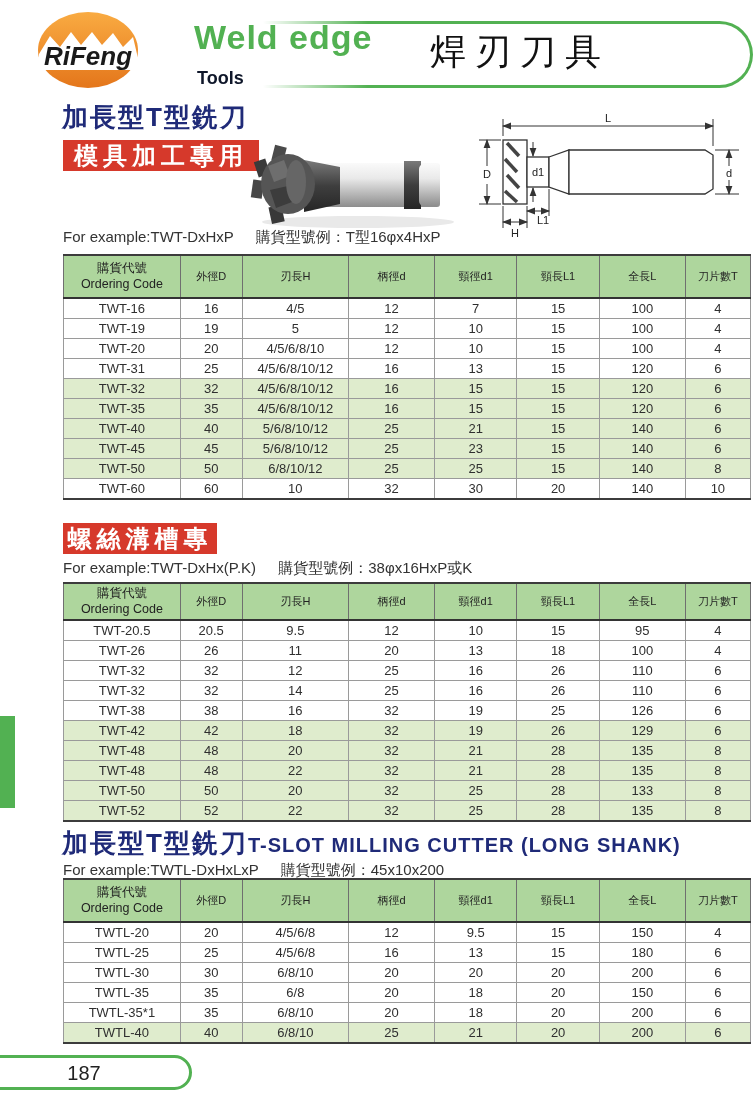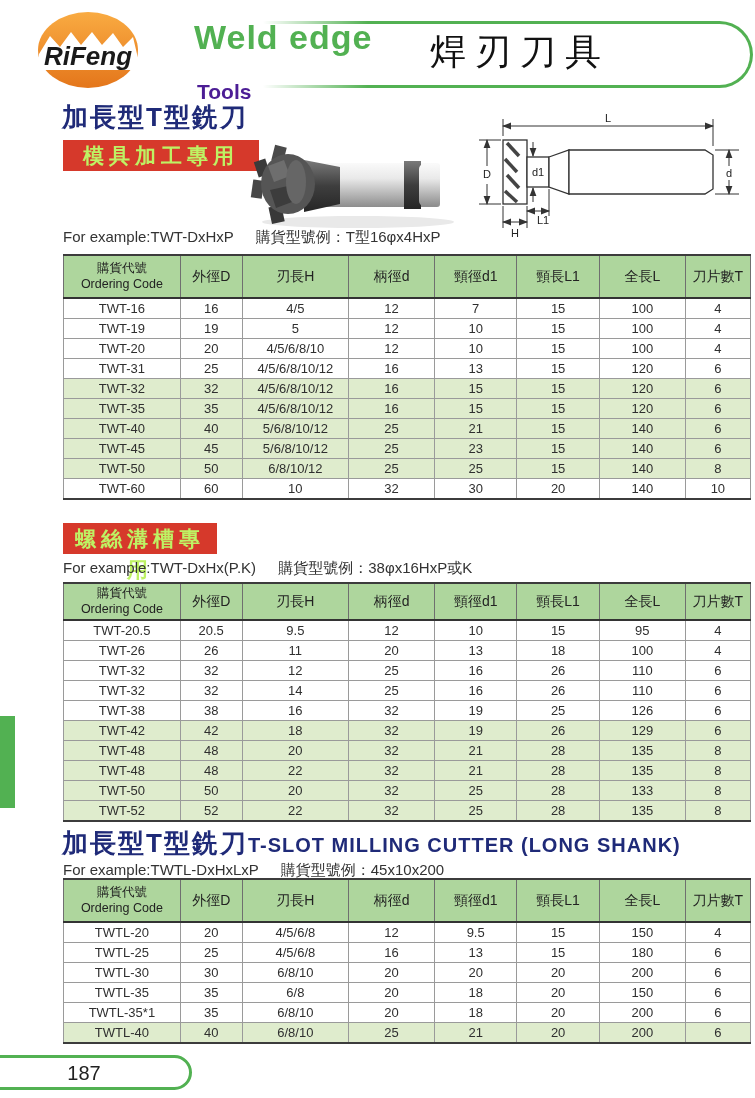--- a/index.html
+++ b/index.html
@@ -9,40 +9,40 @@
 
   
   .header-pill { position:absolute; left:230px; top:21px; width:523px; height:67px;
     border:3px solid var(--brand-green,#52b152); border-left:0;
     border-radius:0 34px 34px 0; }
   .header-fade { position:absolute; left:228px; top:16px; width:140px; height:77px;
     background:linear-gradient(to right,#fff 0%,#fff 25%,rgba(255,255,255,0) 100%); }
   .logo { position:absolute; left:34px; top:10px; width:108px; height:80px; }
   .brand-en { position:absolute; left:194px; top:18px; font-size:34px; font-weight:bold;
     color:var(--brand-green,#52b152); letter-spacing:1px; }
-  .brand-sub { position:absolute; left:197px; top:80px; font-size:21px; font-weight:bold; color:#4c1d95; }
+  .brand-sub { position:absolute; left:197px; top:68px; font-size:18px; font-weight:bold; color:#0f172a; }
   .brand-cn { position:absolute; left:430px; top:28px; font-size:36px; font-weight:normal;
     color:#111; letter-spacing:9px; white-space:nowrap; }
 
   
   .sec-title { position:absolute; left:62px; color:var(--navy,#1f2a78); font-weight:bold;
     font-size:26px; letter-spacing:2px; white-space:nowrap; }
   .sec-title .en { font-size:20px; letter-spacing:1px; margin-left:0; font-weight:bold; }
   .badge { position:absolute; left:63px; height:31px; background:var(--badge-red,#d6392b);
-    color:#bef264; font-weight:bold; font-size:21px; letter-spacing:5px; text-align:center;
+    color:#ffffff; font-weight:bold; font-size:24px; letter-spacing:5px; text-align:center;
     line-height:31px; }
   .example { position:absolute; left:63px; font-size:15px; color:#333; white-space:nowrap; }
   .example .cn { margin-left:18px; }
 
   
   table.tbl { position:absolute; left:63px; width:688px; border-collapse:collapse;
     table-layout:fixed; border-left:1px solid #8f8f8f; border-right:1px solid #8f8f8f;
     border-top:2px solid #3c3c3c; border-bottom:2px solid #3c3c3c; }
   table.tbl th { background:var(--table-header-green,#aed69d); font-weight:normal; color:#222;
-    font-size:14px; border:1px solid #6f6f6f; border-bottom:2px solid #333;
+    font-size:11px; border:1px solid #6f6f6f; border-bottom:2px solid #333;
     white-space:pre-line; line-height:1.25; height:43px; }
   table.tbl th:first-child { font-size:12.5px; }
   table.tbl.compact th { height:37px; }
   table.tbl td { text-align:center; font-size:13px; color:#2f2f2f; height:19px;
     line-height:19px; border:1px solid #9a9a9a; padding:0; white-space:nowrap; }
   table.tbl tr.hl td { background:var(--row-green,#dfeccd); }
   .t1 { top:254px; } .t2 { top:582px; } .t3 { top:878px; }
   table.tbl col:nth-child(1){width:17%;} table.tbl col:nth-child(2){width:9%;}
   table.tbl col:nth-child(3){width:15.5%;} table.tbl col:nth-child(4){width:12.5%;}
   table.tbl col:nth-child(5){width:12%;} table.tbl col:nth-child(6){width:12%;}

